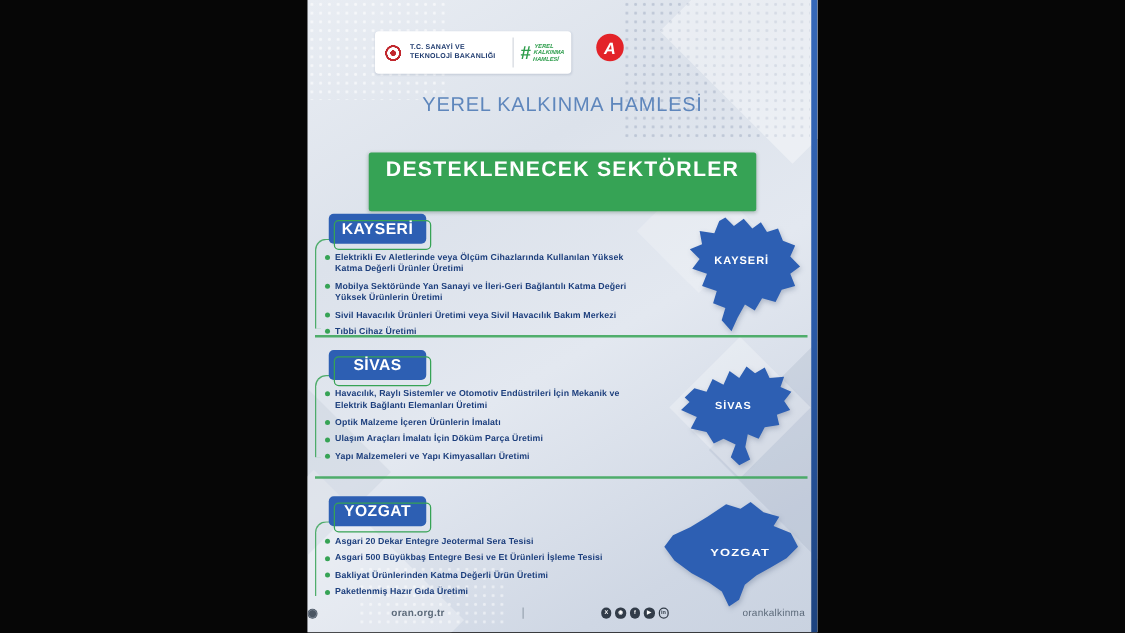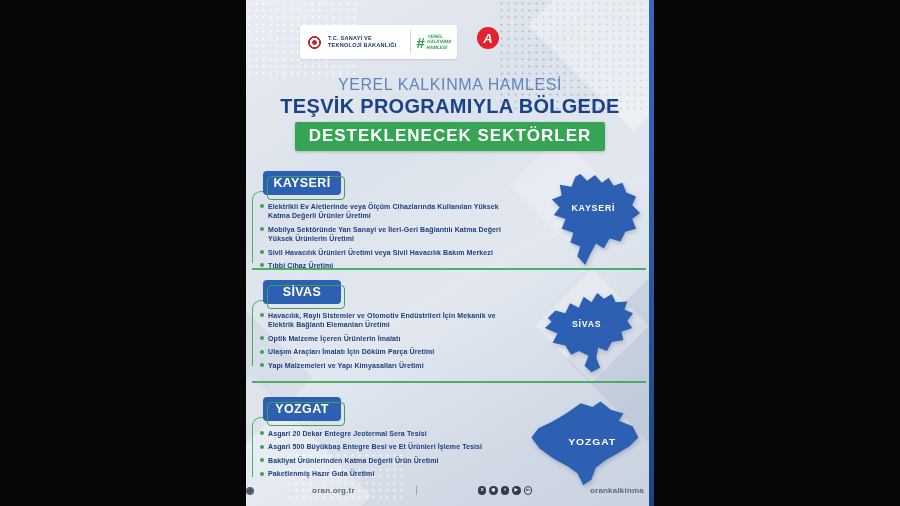--- a/index.html
+++ b/index.html
@@ -39,21 +39,21 @@
   .oran-mark{width:22px;height:22px;border-radius:50%;background:var(--oran-red);color:#fff;display:flex;align-items:center;justify-content:center;
     font-weight:bold;font-style:italic;font-size:13px;margin-top:3px}
   .oran-texts{display:flex;flex-direction:column}
   .oran-name{color:var(--oran-red);font-weight:bold;font-size:21px;line-height:1;letter-spacing:1px}
   .oran-sub{color:var(--oran-red);font-weight:bold;font-size:4.6px;letter-spacing:.3px;margin-top:1px}
   .oran-sub-en{color:#9aa2ae;font-size:3.8px;letter-spacing:.3px;margin-top:1px}
   
   .title1{position:absolute;left:0;right:0;top:76px;text-align:center;color:var(--title-light-blue);font-size:16px;letter-spacing:.6px}
   .title2{position:absolute;left:0;right:0;top:95px;text-align:center;color:var(--title-navy);font-weight:bold;font-size:20px;letter-spacing:.3px}
   .title3-wrap{position:absolute;left:0;right:0;top:122px;text-align:center}
-  .title3{display:inline-block;background:var(--accent-green);color:#fff;font-weight:bold;font-size:17px;letter-spacing:1px;padding:4px 14px 5px;border-radius:2px;box-shadow:0 1px 3px rgba(20,60,30,.25)}
+  .title3{display:inline-block;background:var(--accent-green);color:#fff;font-weight:bold;font-size:17px;letter-spacing:1px;padding:4px 14px 23px;border-radius:2px;box-shadow:0 1px 3px rgba(20,60,30,.25)}
   
   .sec-head{position:absolute;left:17px;width:78px;height:24px;background:var(--primary-blue);border-radius:4px;
     display:flex;align-items:center;justify-content:center;z-index:2}
   .sec-head::before{content:"";position:absolute;left:4px;top:5px;right:-4px;bottom:-5px;border:1.4px solid var(--accent-green);border-radius:4px;z-index:-1}
   .sec-head span{color:#fff;font-weight:bold;font-size:12.5px;letter-spacing:.4px}
   .bracket{position:absolute;left:6px;width:14px;border-left:1.4px solid var(--accent-green);border-top:1.4px solid var(--accent-green);border-top-left-radius:9px;opacity:.85}
   .bullets{position:absolute;left:14px;width:262px;list-style:none}
   .bullet{display:flex;gap:4px;margin-bottom:4px}
   .dot{width:4px;height:4px;border-radius:50%;background:var(--accent-green);flex:0 0 auto;margin-top:2.2px}
   .btext{color:var(--text-navy);font-weight:bold;font-size:7px;line-height:1.35;letter-spacing:.1px}
@@ -63,21 +63,21 @@
   .map path{fill:var(--primary-blue)}
   .map text{fill:#fff;font-weight:bold;letter-spacing:.8px;font-family:"Liberation Sans",sans-serif}
   
   .footer{position:absolute;left:0;right:10px;top:486px;display:flex;align-items:center;justify-content:space-between;gap:5px;color:var(--footer-text)}
   .globe{width:8px;height:8px;border-radius:50%;background:radial-gradient(circle,#4a5562 0 45%,#6b7684 50% 60%,#4a5562 65%)}
   .site{font-size:8px;font-weight:bold;letter-spacing:.2px}
   .fsep{width:1px;height:9px;background:#9aa5b2;margin:0 3px}
   .socials{display:flex;gap:3px;align-items:center}
   .sicon{width:8.4px;height:8.4px;border-radius:50%;background:#323c49;color:#fff;display:flex;align-items:center;justify-content:center;font-size:4.4px;font-weight:bold;line-height:1}
   .sicon.hollow{background:transparent;border:1.3px solid #323c49;color:#323c49}
-  .handle{font-size:8px;font-weight:bold;letter-spacing:.2px}
+  .handle{font-size:8px;font-weight:normal;letter-spacing:.2px}
 </style>
 </head>
 <body>
 
 <div class="poster">
   <div class="dots tl"></div>
   <div class="dots tr"></div>
   <div class="dots bl"></div>
   <div class="deco d1"></div>
   <div class="deco d2"></div>
@@ -101,21 +101,20 @@
         <span>KALKINMA</span>
         <span>HAMLESİ</span>
       </span>
     </span>
   </div>
   <div class="oran-logo">
     <span class="oran-mark">A</span>
   </div>
 
   <div class="title1">YEREL KALKINMA HAMLESİ</div>
-  <div class="title2">TEŞVİK PROGRAMIYLA BÖLGEDE</div>
   <div class="title3-wrap">
     <span class="title3">DESTEKLENECEK SEKTÖRLER</span>
   </div>
 
   <div class="sec-head" style="top:171px">
     <span>KAYSERİ</span>
   </div>
   <div class="bracket" style="top:191px;height:72px"></div>
   <ul class="bullets" style="top:202px">
     <li class="bullet">

